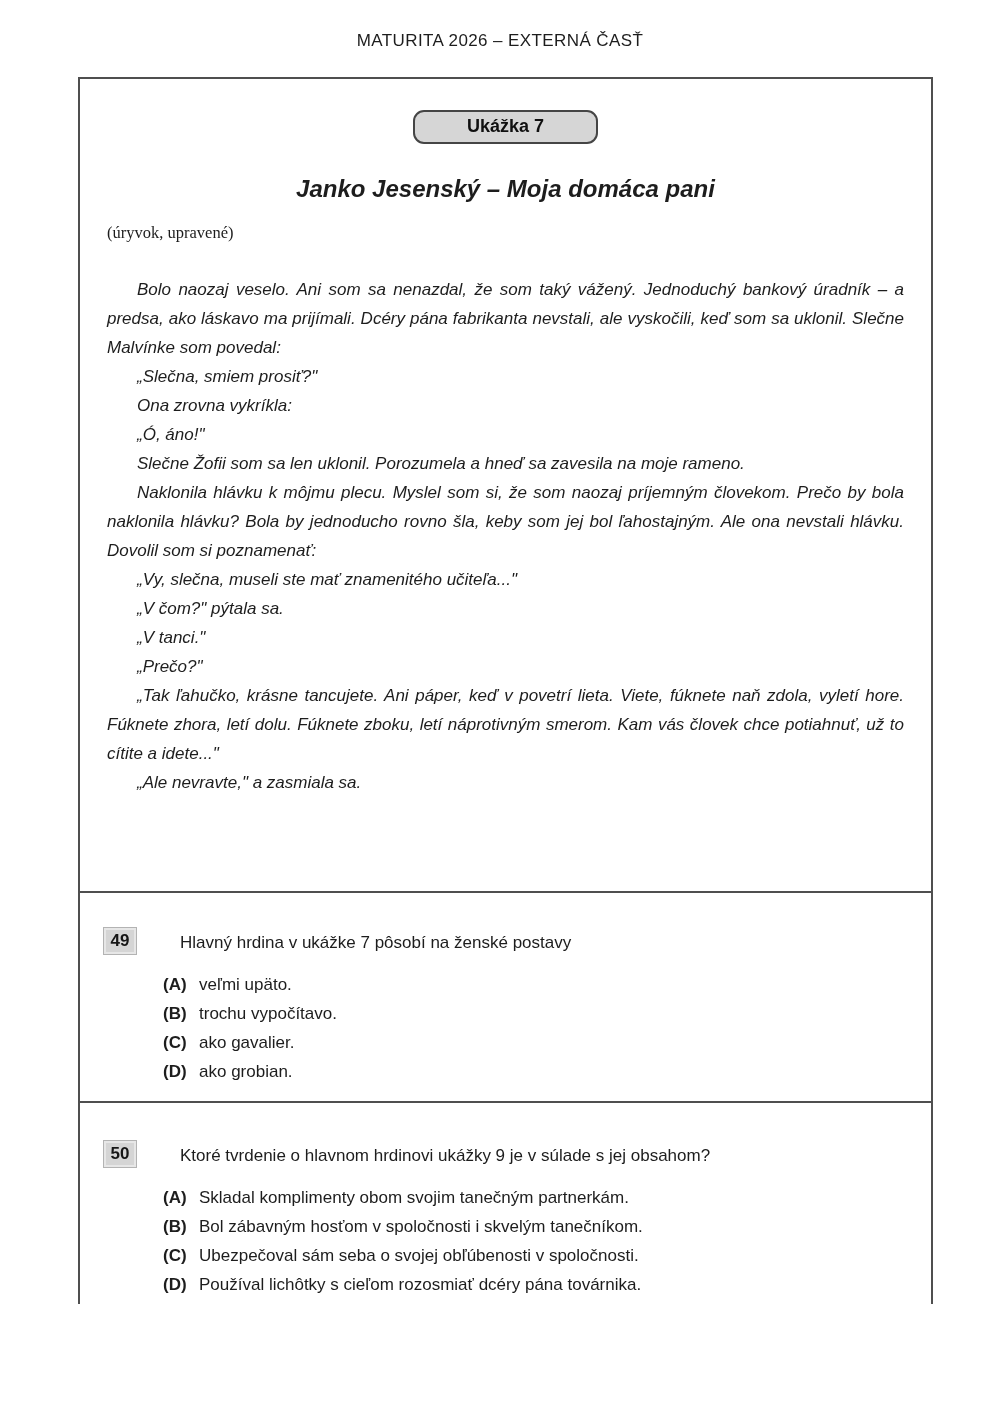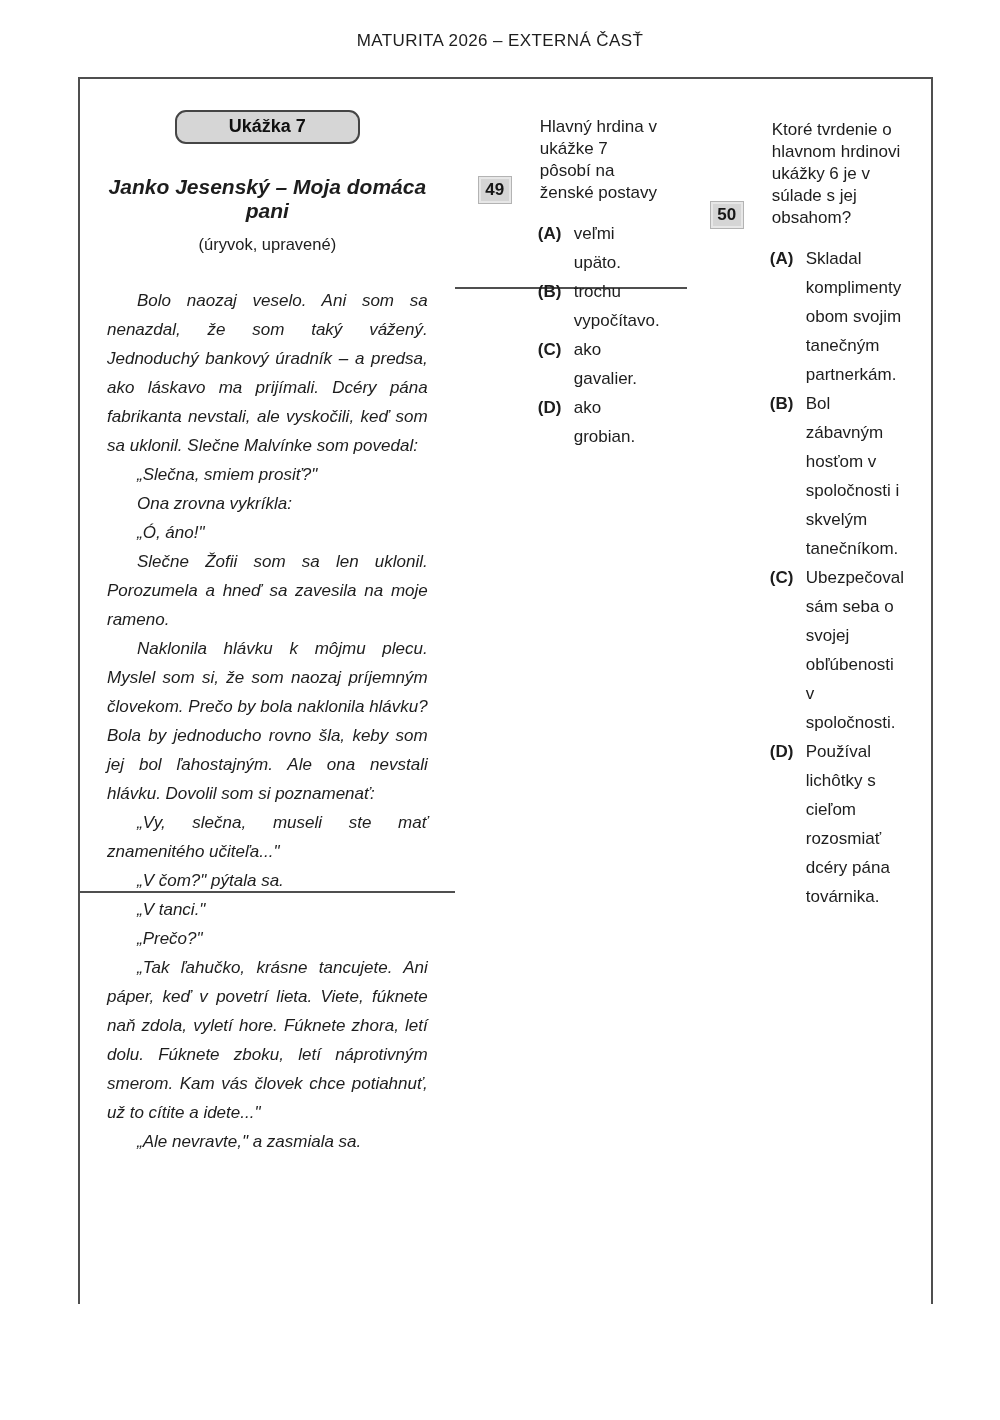--- a/index.html
+++ b/index.html
@@ -13,69 +13,70 @@
   }
   .header {
     position:absolute; top:31px; left:0; width:100%;
     text-align:center; font-size:17px; letter-spacing:0.4px;
   }
   .main-box {
     position:absolute; left:78px; top:77px;
     width:855px; height:1263px;
     border:2px solid #4f4f4f;
     box-sizing:border-box;
-    display:flex; 
+    display:flex; flex-direction:column;
     background:#ffffff;
   }
   .sec { box-sizing:border-box; }
   .sec-excerpt { height:814px; border-bottom:2px solid #4f4f4f; padding:31px 27px 0 27px; }
   .sec-q49 { height:210px; border-bottom:2px solid #4f4f4f; padding:37px 27px 0 23px; }
   .sec-q50 { flex:1; padding:40px 27px 0 23px;border-radius:16px; }
 
   .badge-wrap { text-align:center; }
   .ukazka-badge {
     display:inline-block;
     min-width:145px; padding:4px 18px 5px 18px;
     background:#d6d6d6;
     border:2px solid #454545;
     border-radius:11px;
     font-weight:bold; font-size:18px; color:#101010;
     text-align:center;
   }
   .excerpt-title {
     margin:31px 0 0 0;
     text-align:center;
-    font-size:21px; font-weight:bold; font-style:italic;
+    font-size:24px; font-weight:bold; font-style:italic;
   }
   .excerpt-subtitle {
-    margin-top:12px;
-    text-align:center;
+    margin-top:20px;
+    text-align:left;
     font-size:16.5px;
+    font-family:Liberation Serif, serif;
   }
   .excerpt-text {
     margin-top:32px;
     font-style:italic;
     font-size:17px;
     line-height:29px;
     text-align:justify;
   }
   .excerpt-text p { margin:0; text-indent:30px;font-style:italic; }
 
-  .q-row { display:flex; align-items:flex-end; }
+  .q-row { display:flex; align-items:center; }
   .q-num {
     flex:0 0 auto;
     width:32px; height:26px;
     display:flex; align-items:center; justify-content:center;
     background:#d5d5d5;
     border:1px solid #b3b3b3;
     box-shadow: inset 0 0 0 2px #e7e7e7;
     font-weight:bold; font-size:17px; color:#161616;
     margin-top:-3px;
   }
-  .q-text { margin-left:28px; font-size:17px; line-height:22px; }
+  .q-text { margin-left:43px; font-size:17px; line-height:22px; }
   .options { margin:15px 0 0 60px; }
   .option { display:flex; font-size:17px; line-height:29px; }
   .opt-label { font-weight:bold; flex:0 0 36px; }
   .opt-text { flex:1; }
 
   .footer {
     position:absolute; top:1364px; left:0; width:1000px;
     font-size:17px;
   }
   .footer .page-num { position:absolute; left:78px; top:0;font-family:Liberation Serif, serif; }
@@ -135,21 +136,21 @@
         <div class="option">
           <span class="opt-label">(D)</span>
           <span class="opt-text">ako grobian.</span>
         </div>
       </div>
     </section>
 
     <section class="sec sec-q50">
       <div class="q-row">
         <span class="q-num">50</span>
-        <span class="q-text">Ktoré tvrdenie o hlavnom hrdinovi ukážky 6 je v súlade s jej obsahom?</span>
+        <span class="q-text">Ktoré tvrdenie o hlavnom hrdinovi ukážky 9 je v súlade s jej obsahom?</span>
       </div>
       <div class="options">
         <div class="option">
           <span class="opt-label">(A)</span>
           <span class="opt-text">Skladal komplimenty obom svojim tanečným partnerkám.</span>
         </div>
         <div class="option">
           <span class="opt-label">(B)</span>
           <span class="opt-text">Bol zábavným hosťom v spoločnosti i skvelým tanečníkom.</span>
         </div>

